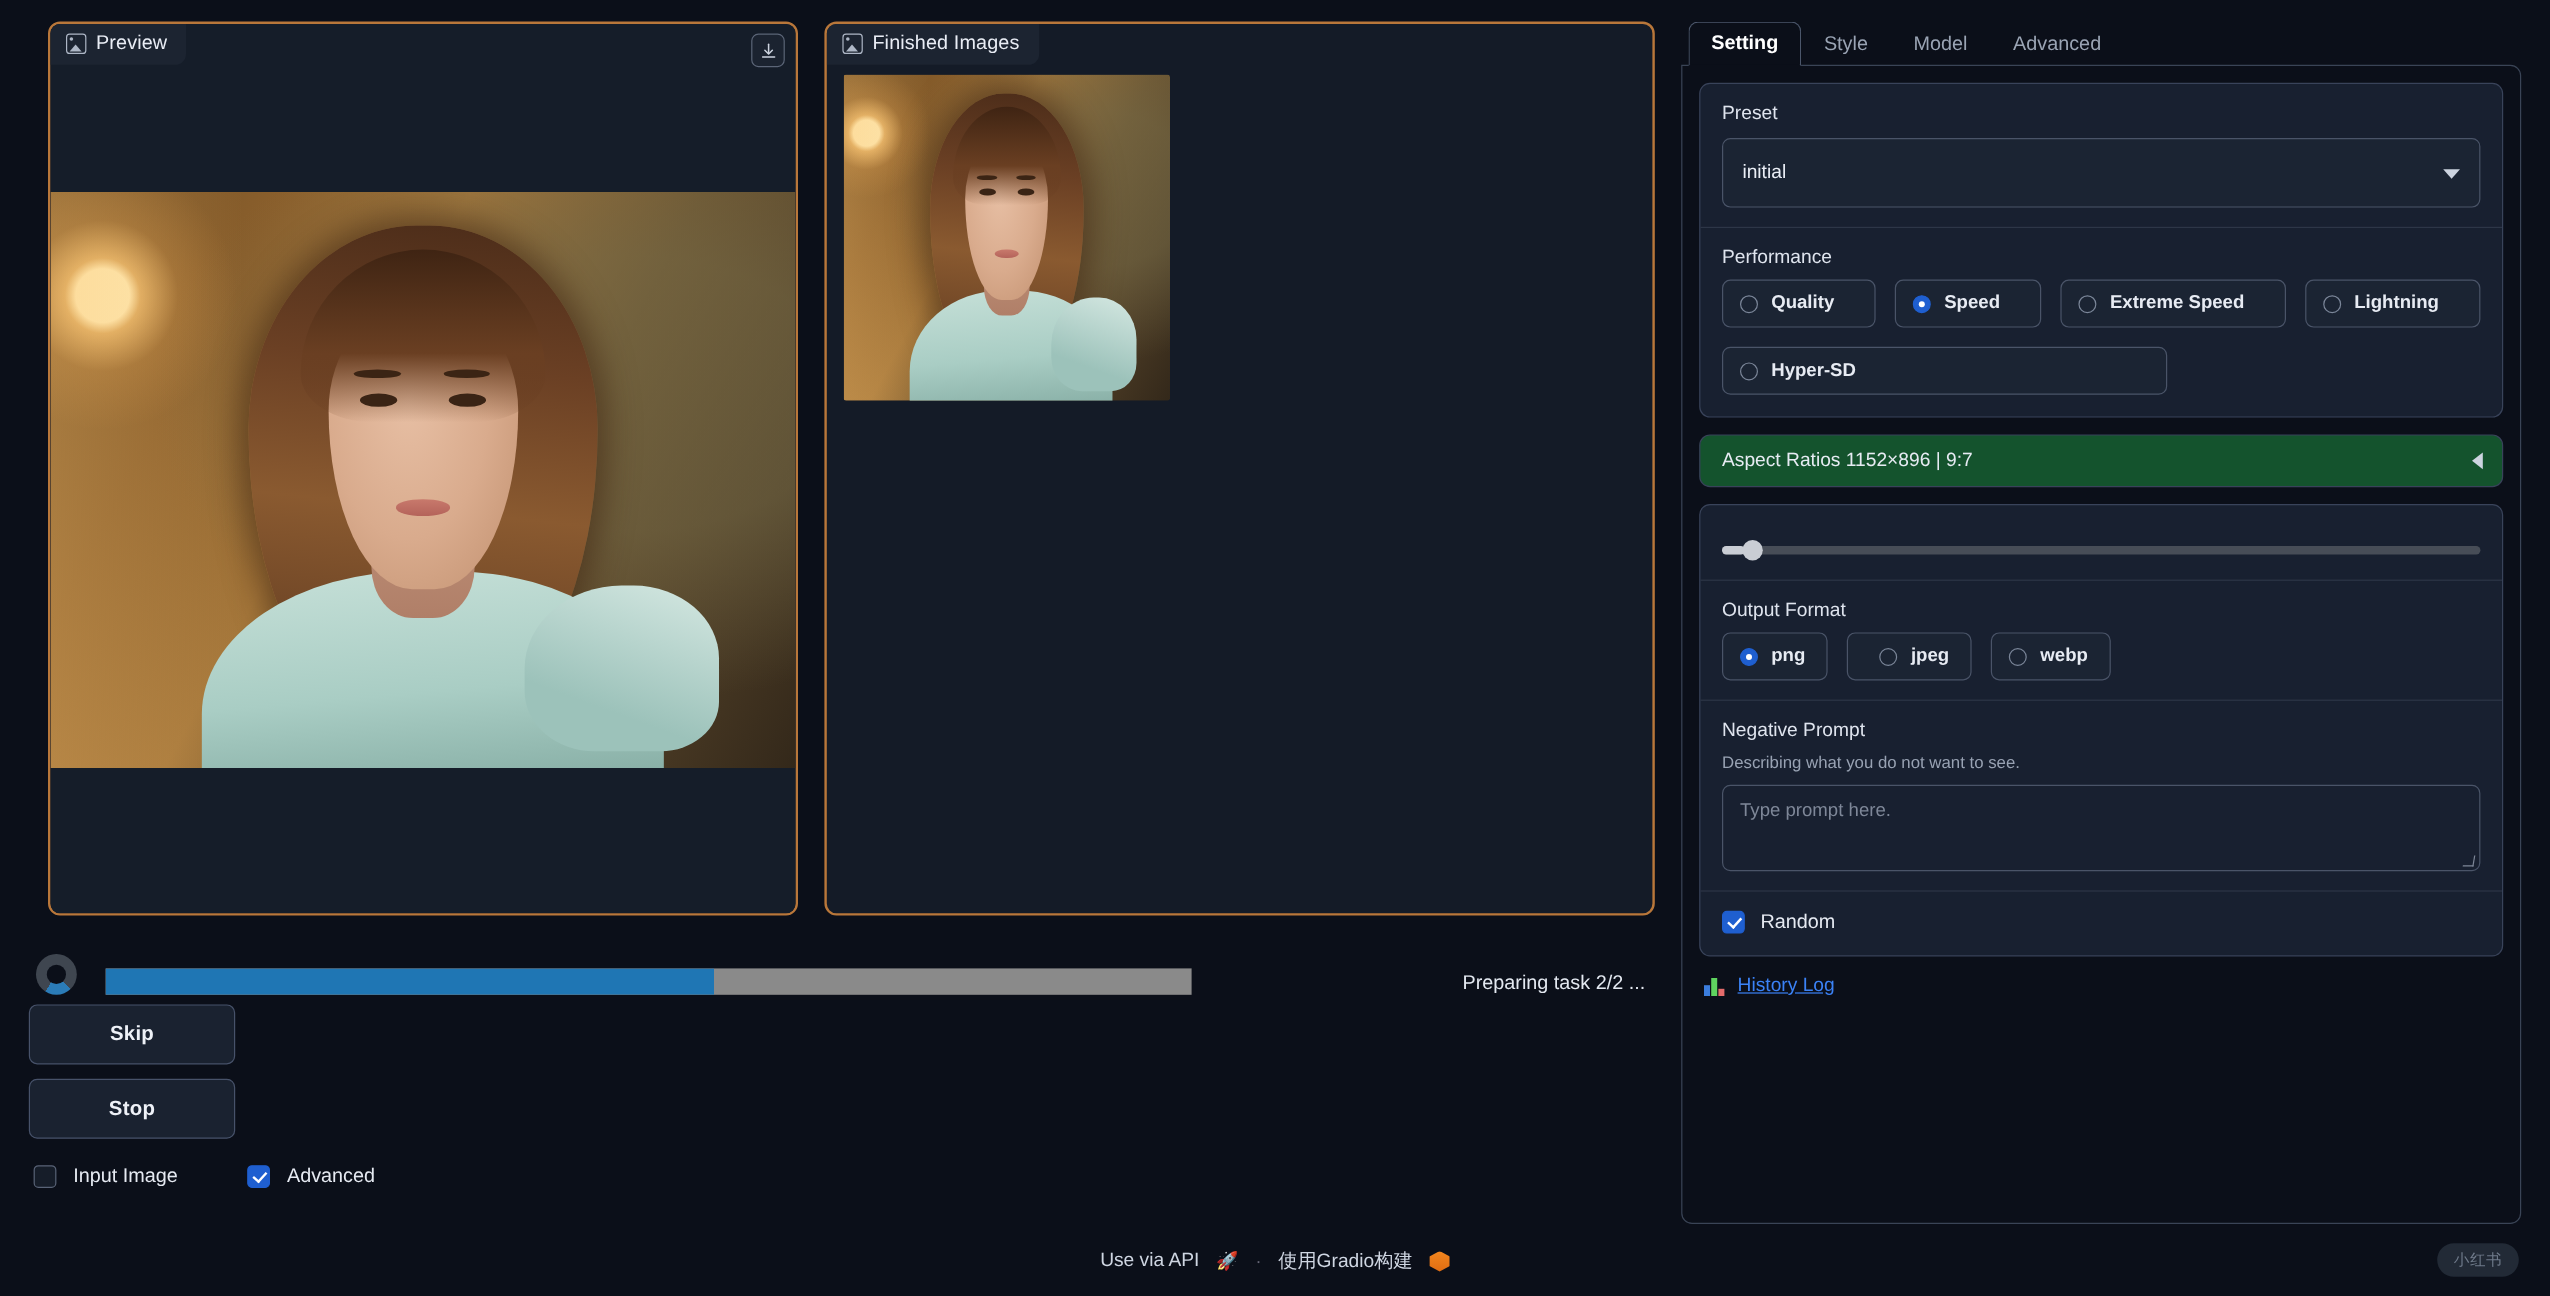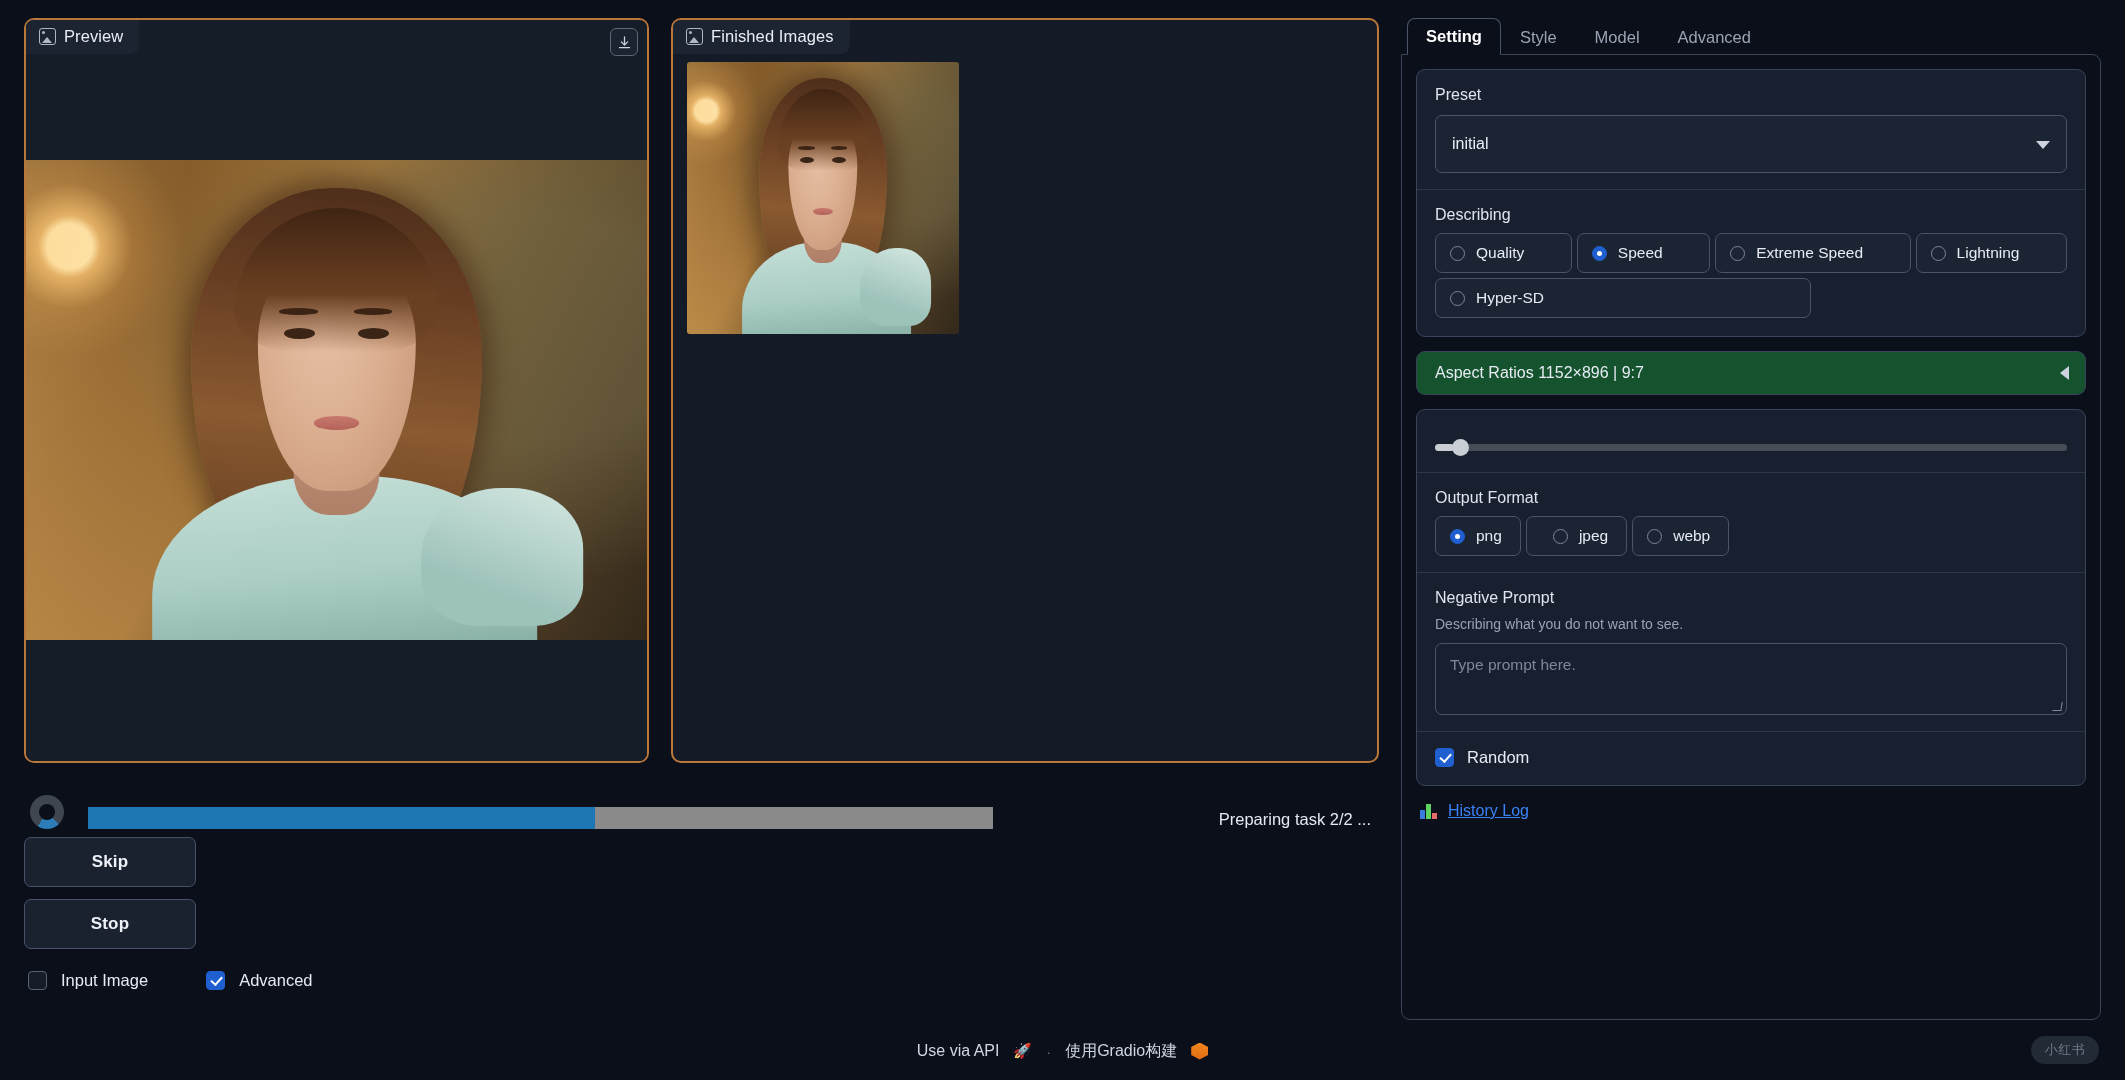--- a/index.html
+++ b/index.html
@@ -21,20 +21,21 @@
   
   .left-col {
     width: 1355px;
     display: flex;
     flex-direction: column;
   }
   .gallery-row {
     display: flex;
     gap: 22px;
     height: 745px;
+    margin-left: 16px;
   }
   .panel {
     position: relative;
     border: 2px solid #b9773a;
     border-radius: 10px;
     background: #141b27;
     overflow: hidden;
   }
   .panel.preview { flex: 0 0 625px; }
   .panel.finished { flex: 1; }
@@ -328,21 +329,21 @@
   }
   .caret-dn {
     position:absolute; right:16px; top:50%;
     width:0;height:0;margin-top:-3px;
     border-left:7px solid transparent;
     border-right:7px solid transparent;
     border-top:8px solid #cdd4e0;
   }
   .divider { height:1px; background:#2d3purpose; background:#2d3647; margin: 16px -18px; }
 
-  .radio-grid { display:flex; flex-wrap:wrap; gap: 5px; }
+  .radio-grid { display:flex; flex-wrap:wrap; gap: 16px; font-weight: bold; }
   .radio {
     flex: 1 1 auto;
     min-width: 120px;
     height: 40px;
     background:#1b2433;
     border:1px solid #4a5468;
     border-radius:7px;
     display:flex; align-items:center; gap:11px;
     padding: 0 14px;
     font-size:15.5px; color:#e7ebf3;
@@ -555,21 +556,21 @@
 
       <div class="card">
         <div class="sec-label">Preset</div>
         <div class="select">
           <span>initial</span>
           <span class="caret-dn"></span>
         </div>
 
         <div class="divider"></div>
 
-        <div class="sec-label sm">Describing</div>
+        <div class="sec-label sm">Performance</div>
         <div class="radio-grid">
           <div class="radio">
             <span class="rdo"></span>
             <span>Quality</span>
           </div>
           <div class="radio">
             <span class="rdo on"></span>
             <span>Speed</span>
           </div>
           <div class="radio">

